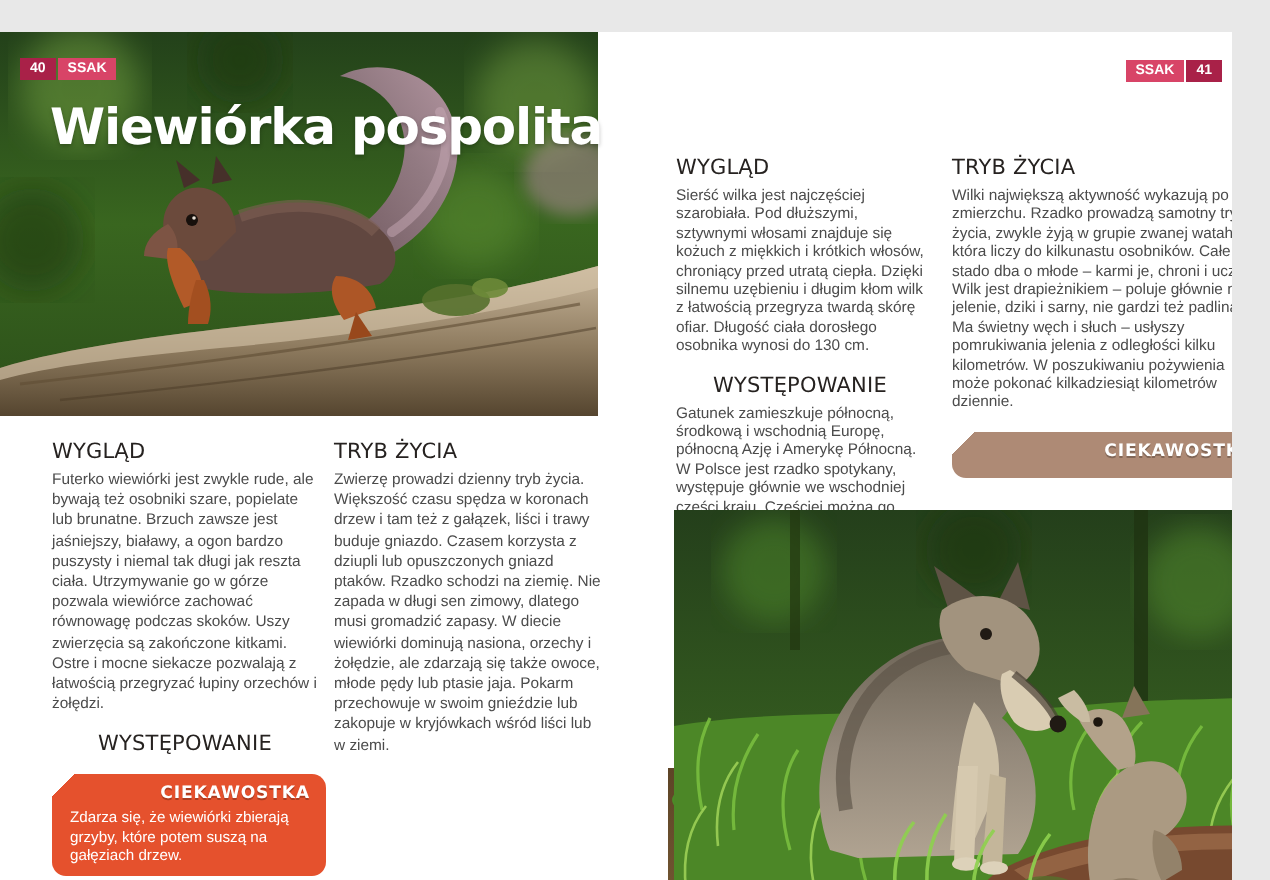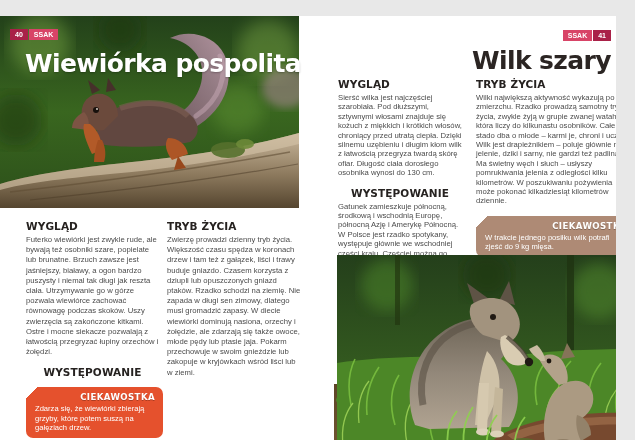--- a/index.html
+++ b/index.html
@@ -22,21 +22,21 @@
   #badge-left .dark{margin-right:1px;}
   #badge-right{top:14px;right:5px;}
   #badge-right .light{margin-right:1px;}
   
   .page-title{position:absolute;font-family:"DejaVu Sans",sans-serif;font-weight:bold;letter-spacing:-0.6px;}
   #title-left{left:25px;top:33px;font-size:25px;color:#ffffff;text-shadow:0 1px 2px rgba(0,0,0,0.25);}
   #title-right{right:5px;top:30px;font-size:25px;color:#2b2523;text-align:right;}
   
   .col{position:absolute;color:#4b4b4b;}
   .col h3{
-    margin:0 0 3px 0;font-size:10.5px;font-weight:bold;color:#262220;
+    margin:0 0 3px 0;font-size:10.5px;font-weight:normal;color:#262220;
     font-family:"DejaVu Sans",sans-serif;letter-spacing:0.1px;
   }
   .col h3.later{margin-top:9px;text-align:center;}
   .col p{margin:0;font-size:7.7px;}
   .lp p{line-height:10.2px;}
   .rp p{line-height:9.4px;}
   #l-col1{left:26px;top:204px;width:133px;}
   #l-col2{left:167px;top:204px;width:136px;}
   #r-col1{left:338px;top:62px;width:124px;}
   #r-col2{left:476px;top:62px;width:150px;}
@@ -185,35 +185,33 @@
         <ellipse cx="78" cy="70" rx="8" ry="4" fill="#b05514"></ellipse>
       </svg>
     </div>
   </div>
 
   <div class="badge" id="badge-right">
     <span class="light">SSAK</span>
     <span class="dark">41</span>
   </div>
 
-  <div class="page-title" id="title-right">Wilk szary</div>
 
   <div class="col rp" id="r-col1">
     <h3>WYGLĄD</h3>
     <p>Sierść wilka jest najczęściej szarobiała. Pod dłuższymi, sztywnymi włosami znajduje się kożuch z miękkich i krótkich włosów, chroniący przed utratą ciepła. Dzięki silnemu uzębieniu i długim kłom wilk z łatwością przegryza twardą skórę ofiar. Długość ciała dorosłego osobnika wynosi do 130 cm.</p>
     <h3 class="later">WYSTĘPOWANIE</h3>
     <p>Gatunek zamieszkuje północną, środkową i wschodnią Europę, północną Azję i Amerykę Północną. W Polsce jest rzadko spotykany, występuje głównie we wschodniej części kraju. Częściej można go zobaczyć na otwartych przestrzeniach niż w lasach.</p>
   </div>
 
   <div class="col rp" id="r-col2">
     <h3>TRYB ŻYCIA</h3>
     <p>Wilki największą aktywność wykazują po zmierzchu. Rzadko prowadzą samotny tryb życia, zwykle żyją w grupie zwanej watahą, która liczy do kilkunastu osobników. Całe stado dba o młode – karmi je, chroni i uczy. Wilk jest drapieżnikiem – poluje głównie na jelenie, dziki i sarny, nie gardzi też padliną. Ma świetny węch i słuch – usłyszy pomrukiwania jelenia z odległości kilku kilometrów. W poszukiwaniu pożywienia może pokonać kilkadziesiąt kilometrów dziennie.</p>
     <div class="fact" id="fact-right">
       <h4>CIEKAWOSTKA</h4>
-      <p>W trakcie jednego posiłku wilk potrafi zjeść do 9 kg mięsa.</p>
     </div>
   </div>
 
   <div class="photo" id="photo-wolf">
     <svg viewBox="0 0 298 201" preserveAspectRatio="none">
       <defs>
         <linearGradient id="wbg" x1="0" y1="0" x2="0" y2="1">
           <stop offset="0" stop-color="#243f1b"></stop>
             <stop offset="0.55" stop-color="#33591f"></stop>
             <stop offset="1" stop-color="#3f7022"></stop>

